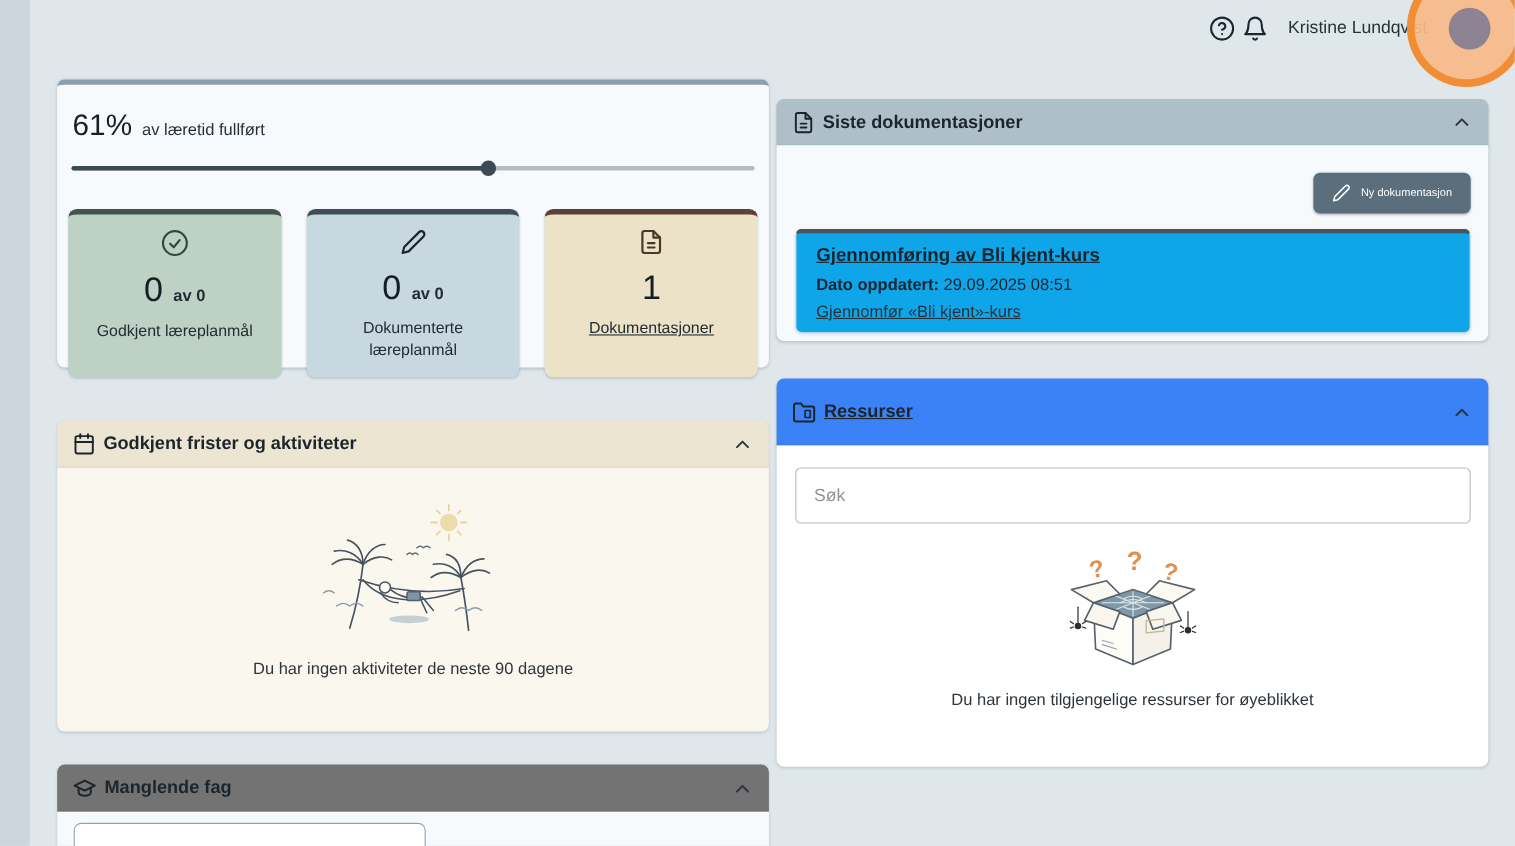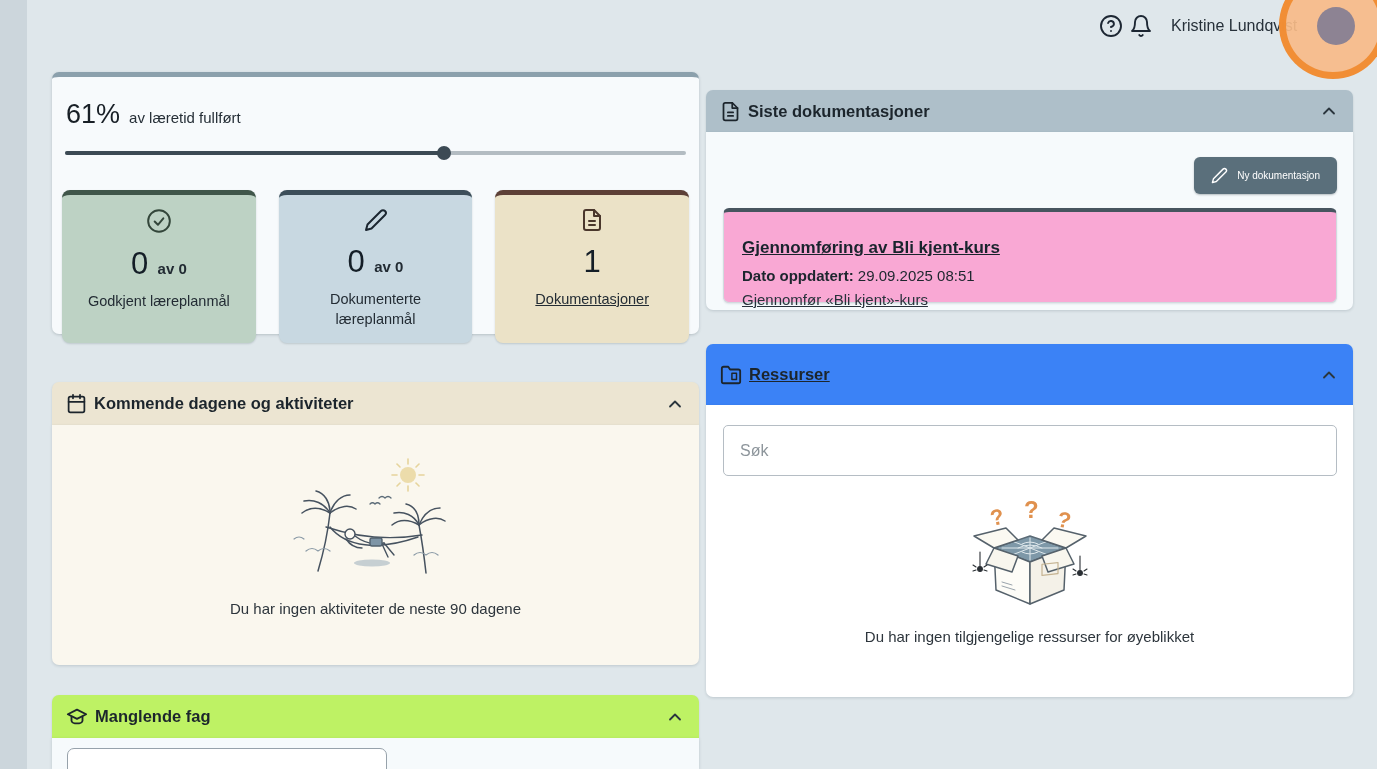--- a/index.html
+++ b/index.html
@@ -70,41 +70,41 @@
   
   .activities-panel { top:382px; }
   .activities-panel .panel-header { background:#ece5d2; }
   .activities-panel .panel-body { background:#faf7ee; height:240px; }
   .beach-illu { position:absolute; left:50%; top:26px; transform:translateX(-50%); }
   .empty-text { position:absolute; left:0; right:0; text-align:center; font-size:15px; color:#2d353c; }
   .activities-panel .empty-text { top:175px; }
 
   
   .missing-panel { top:695px; }
-  .missing-panel .panel-header { background:#bef264; }
+  .missing-panel .panel-header { background:#737373; }
   .missing-panel .panel-body { background:#f6fafc; height:31px; border-radius:0; }
   .missing-select {
     position:absolute; left:15px; top:10px; width:320px; height:40px;
     background:#fff; border:1px solid #97a2ab; border-radius:7px; cursor:pointer;
   }
 
   
   .docs-panel { top:90px; }
   .docs-panel .panel-header { background:#aebfc9; height:42px; }
   .docs-panel .panel-body { background:#f6fafc; height:178px; }
   .new-doc-btn {
     position:absolute; right:16px; top:25px; height:37px;
     background:#5a6f7b; color:#fff; border:none; border-radius:6px;
     font-size:10px; font-family:inherit; display:flex; align-items:center; gap:9px;
     padding:0 17px; cursor:pointer; box-shadow:0 1px 2px rgba(30,45,55,.3);
   }
   .doc-card {
     position:absolute; left:17px; right:16px; top:76px; height:95px;
-    background:#f9a8d4; border:1px solid #d2d9de; border-top:4px solid #47555f;
-    border-radius:6px; padding:26px 18px; box-shadow:0 1px 2px rgba(40,60,70,.12);
+    background:#0ea5e9; border:1px solid #d2d9de; border-top:4px solid #47555f;
+    border-radius:6px; padding:10px 18px; box-shadow:0 1px 2px rgba(40,60,70,.12);
   }
   .doc-title { font-size:17px; font-weight:bold; text-decoration:underline; color:#19242d; cursor:pointer; }
   .doc-date { font-size:15px; margin-top:9px; color:#1d262e; }
   .doc-date .lbl { font-weight:bold; }
   .doc-link { display:inline-block; font-size:15px; margin-top:7px; text-decoration:underline; color:#28323b; cursor:pointer; }
 
   
   .resources-panel { top:344px; }
   .resources-panel .panel-header { background:#3b82f6; height:61px; }
   .resources-panel .panel-header .title-link { text-decoration:underline; cursor:pointer; }
@@ -198,21 +198,21 @@
 <div class="col-left activities-panel">
   <div class="panel-header">
     <span class="hicon">
       <svg width="21" height="21" viewBox="0 0 24 24" fill="none" stroke="#1c252c" stroke-width="2" stroke-linecap="round" stroke-linejoin="round">
         <rect x="3" y="4" width="18" height="18" rx="2"></rect>
         <line x1="16" y1="2" x2="16" y2="6"></line>
           <line x1="8" y1="2" x2="8" y2="6"></line>
         <line x1="3" y1="10" x2="21" y2="10"></line>
       </svg>
     </span>
-    <span>Kommende dagene og aktiviteter</span>
+    <span>Godkjent frister og aktiviteter</span>
     <span class="chev">
       <svg width="20" height="20" viewBox="0 0 24 24" fill="none" stroke="#2b363e" stroke-width="2.2" stroke-linecap="round" stroke-linejoin="round">
           <polyline points="6 15 12 9 18 15"></polyline>
         </svg>
     </span>
   </div>
   <div class="panel-body">
     <span class="beach-illu">
       <svg width="180" height="132" viewBox="0 0 180 132" fill="none" stroke-linecap="round" stroke-linejoin="round">
         <circle cx="122" cy="24" r="8" fill="#ecdcab" stroke="none"></circle>

